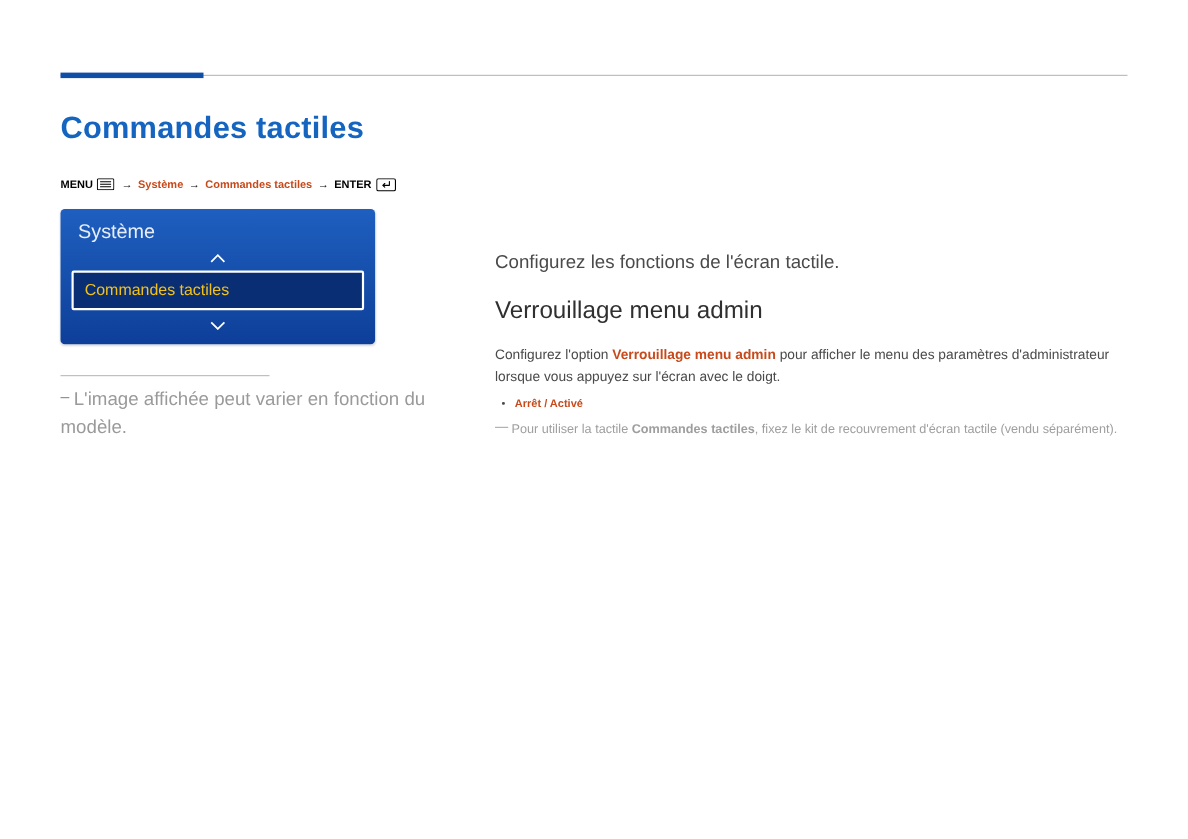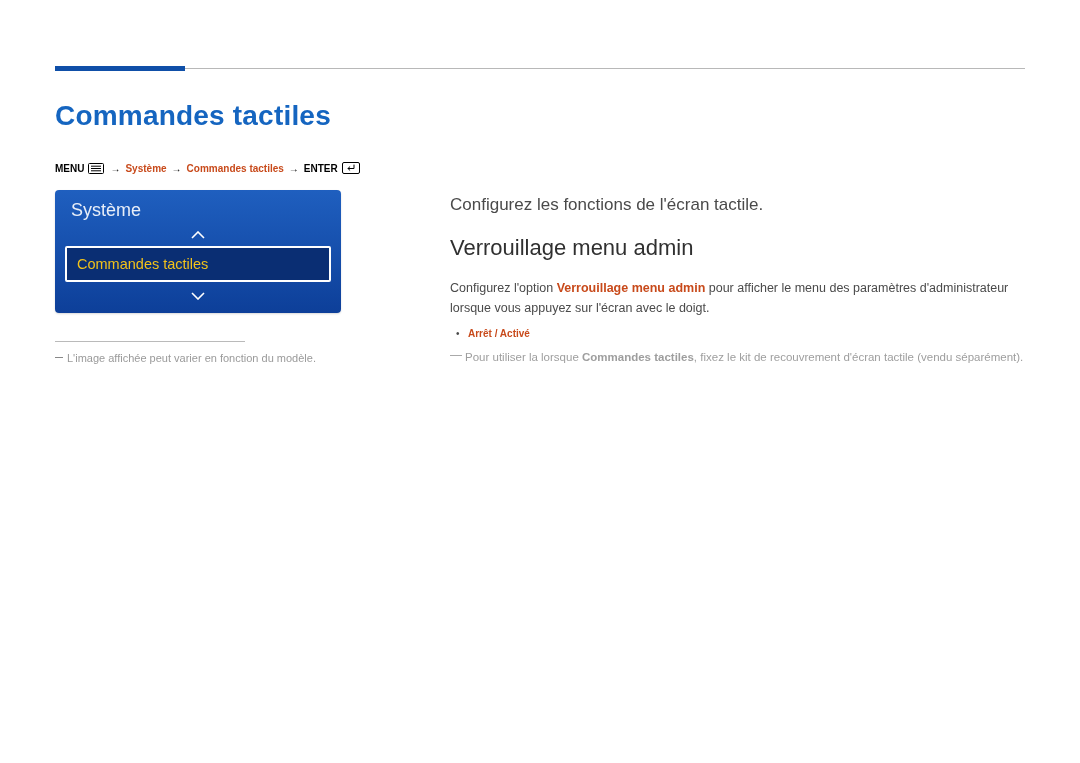--- a/index.html
+++ b/index.html
@@ -15,21 +15,21 @@
   .breadcrumb .bold { font-weight: 700; color: #000; }
   .breadcrumb .orange { color: #c84a1b; font-weight: 700; }
   .breadcrumb .arrow { color: #000; font-weight: 700; padding: 0 2px; }
   .icon-box { display: inline-block; vertical-align: middle; margin: 0 1px; }
   .osd-panel { width: 286px; border-radius: 4px; overflow: hidden; background: linear-gradient(#1f5fbf, #0d3f99); box-shadow: 0 1px 2px rgba(0,0,0,0.15); }
   .osd-header { font-size: 18px; color: #e8eef8; padding: 10px 16px 4px 16px; font-weight: 400; }
   .osd-arrow-row { text-align: center; color: #fff; font-size: 13px; line-height: 1; padding: 2px 0; }
   .osd-selected { margin: 4px 10px; background: #0a2e73; border: 2px solid #fff; border-radius: 2px; padding: 8px 10px; color: #f2c21a; font-size: 14.5px; font-weight: 400; }
   .osd-footer-space { height: 10px; }
   .footnote-rule { width: 190px; border: none; border-top: 1px solid #bababa; margin-top: 28px; margin-bottom: 8px; }
-  .footnote { font-size: 11px; color: #9a9a9a; line-height: 1.5; }
+  .footnote { font-size: 17px; color: #9a9a9a; line-height: 1.5; }
   .footnote .dash { display: inline-block; width: 8px; border-top: 1px solid #888; vertical-align: middle; margin-right: 4px; position: relative; top: -2px; }
   .intro-line { font-size: 17px; color: #4a4a4a; margin-bottom: 20px; }
   .sub-heading { font-size: 22px; color: #303030; font-weight: 500; margin-bottom: 18px; }
   .body-text { font-size: 12.5px; color: #4a4a4a; line-height: 1.55; margin-bottom: 10px; }
   .body-text .strong-orange { color: #c84a1b; font-weight: 700; }
   .bullet-line { font-size: 10px; color: #4a4a4a; margin-bottom: 10px; padding-left: 18px; position: relative; }
   .bullet-line::before { content: "•"; position: absolute; left: 6px; color: #4a4a4a; }
   .bullet-line .orange-val { color: #c84a1b; font-weight: 700; }
   .note-line { font-size: 11.5px; color: #9e9e9e; line-height: 1.55; position: relative; padding-left: 0; }
   .note-line .nm { display: inline-block; width: 12px; border-top: 1px solid #aaa; vertical-align: middle; position: relative; top: -3px; margin-right: 3px; }
@@ -101,18 +101,18 @@
 
       <p class="body-text">
         <span>Configurez l'option </span><span class="strong-orange">Verrouillage menu admin</span><span> pour afficher le menu des paramètres d'administrateur lorsque vous appuyez sur l'écran avec le doigt.</span>
       </p>
 
       <div class="bullet-line">
         <span class="orange-val">Arrêt / Activé</span>
       </div>
 
       <p class="note-line">
-        <span class="nm"></span><span>Pour utiliser la lorsque </span><span class="strong-grey">Commandes tactiles</span><span>, fixez le kit de recouvrement d'écran tactile (vendu séparément).</span>
+        <span class="nm"></span><span>Pour utiliser la tactile </span><span class="strong-grey">Commandes tactiles</span><span>, fixez le kit de recouvrement d'écran tactile (vendu séparément).</span>
       </p>
     </div>
 
   </div>
 </div>
 
 </body></html>

